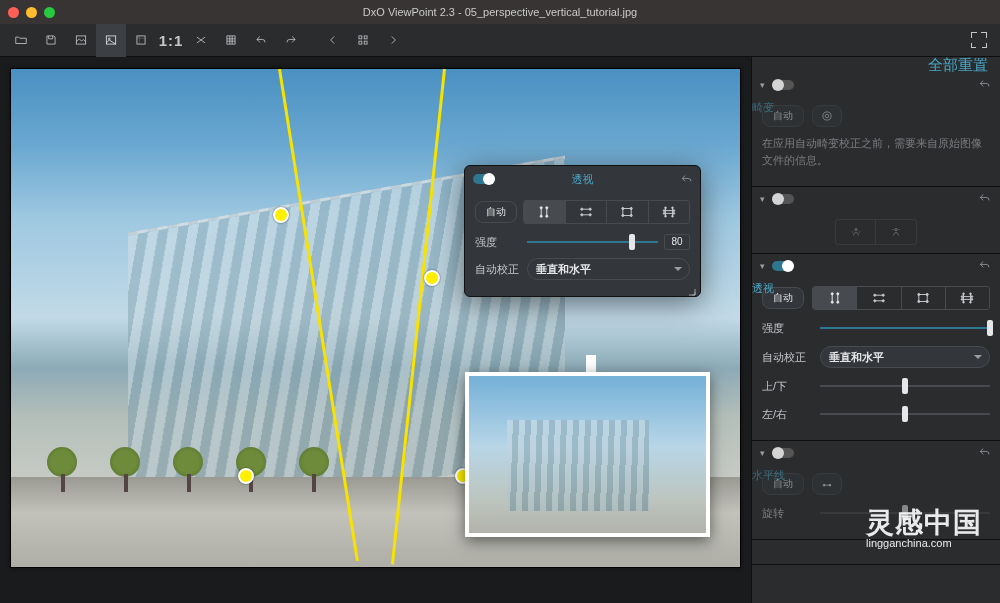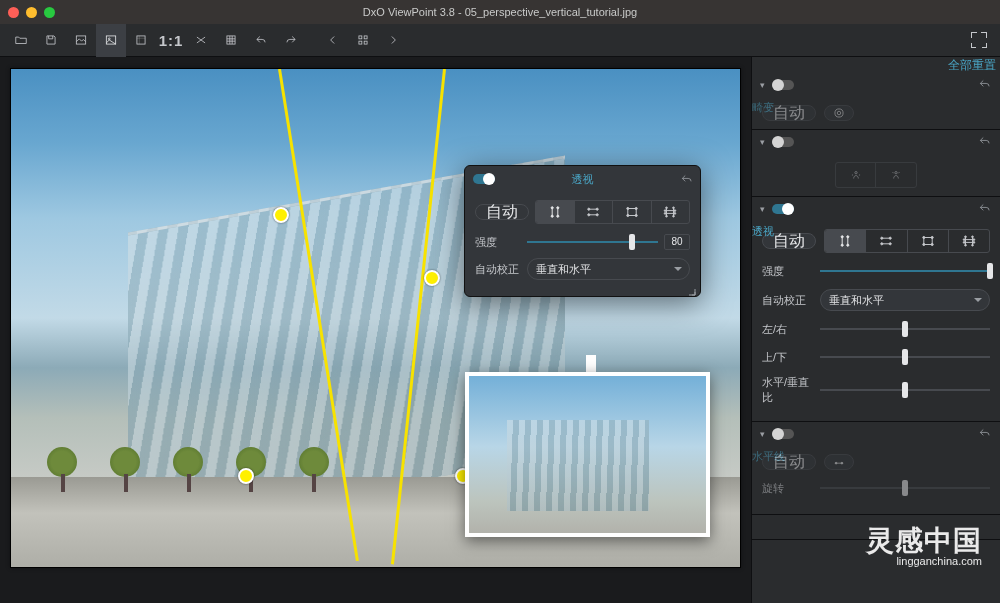--- a/index.html
+++ b/index.html
@@ -81,39 +81,39 @@
       linear-gradient(175deg,rgba(170,200,215,.55),rgba(110,140,150,.5));}
 
   
   .float-panel{position:absolute;left:464px;top:108px;width:237px;background:var(--bg2);border:1px solid #111;border-radius:6px;box-shadow:0 6px 30px rgba(0,0,0,.5);color:var(--text);}
   .float-head{height:26px;display:flex;align-items:center;padding:0 8px;font-size:11px;position:relative;}
   .float-head .toggle{margin-right:8px;}
   .float-head .title{position:absolute;left:0;right:0;text-align:center;pointer-events:none;color:var(--accent);}
   .float-head .reset{position:absolute;right:6px;top:0;height:100%;display:flex;align-items:center;color:var(--muted);}
   .float-body{padding:8px 10px 10px;}
   .auto-row{display:flex;align-items:center;gap:6px;margin-bottom:8px;}
-  .mini-btn{height:16px;padding:0 10px;font-size:16px;line-height:20px;border:1px solid var(--bg4);border-radius:8px;background:var(--bg2);color:var(--text);cursor:pointer;display:flex;align-items:center;justify-content:center;}
+  .mini-btn{height:22px;padding:0 10px;font-size:10px;line-height:20px;border:1px solid var(--bg4);border-radius:8px;background:var(--bg2);color:var(--text);cursor:pointer;display:flex;align-items:center;justify-content:center;}
   .mode-group{display:flex;border:1px solid var(--bg4);border-radius:3px;overflow:hidden;flex:1;}
   .mode-seg{flex:1;height:22px;display:flex;align-items:center;justify-content:center;border-right:1px solid var(--bg4);color:var(--text-dim);cursor:pointer;}
   .mode-seg:last-child{border-right:none;}
   .mode-seg.active{background:var(--bg4);color:var(--text);}
   .slider-row{display:flex;align-items:center;margin-bottom:6px;font-size:11px;}
   .slider-row .label{width:52px;color:var(--text-dim);}
   .slider{flex:1;position:relative;height:20px;}
   .track{position:absolute;top:50%;left:0;right:0;height:2px;background:var(--accent-dim);transform:translateY(-50%);}
   .knob{position:absolute;top:50%;width:6px;height:16px;background:var(--text);border-radius:2px;transform:translate(-50%,-50%);cursor:pointer;}
   .val-box{width:26px;height:16px;border:1px solid var(--bg4);border-radius:2px;font-size:10px;text-align:center;line-height:14px;margin-left:6px;color:var(--text);}
-  .select-box{flex:1;height:22px;border:1px solid var(--bg4);border-radius:11px;padding:0 22px 0 8px;font-size:11px;line-height:20px;position:relative;color:var(--text);background:var(--bg2);cursor:pointer;}
+  .select-box{flex:1;height:22px;border:1px solid var(--bg4);border-radius:11px;padding:0 22px 0 8px;font-size:11px;line-height:20px;position:relative;color:var(--text);background:var(--bg2);cursor:pointer;font-weight:bold;}
   .select-box::after{content:"";position:absolute;right:7px;top:50%;width:0;height:0;border-left:4px solid transparent;border-right:4px solid transparent;border-top:4px solid var(--muted);transform:translateY(-50%);}
   .panel-resize{position:absolute;right:3px;bottom:3px;width:10px;height:10px;color:var(--muted);}
 
   .status{position:absolute;left:0;right:249px;bottom:0;height:22px;background:var(--bg1);border-top:1px solid var(--line);display:flex;align-items:center;justify-content:flex-end;padding:0 16px;color:var(--muted);font-size:11px;}
 
   
-  .reset-all{height:16px;display:flex;align-items:center;justify-content:flex-end;padding:0 4px;font-size:12px;color:var(--accent);cursor:pointer;}
+  .reset-all{height:16px;display:flex;align-items:center;justify-content:flex-end;padding:0 12px;font-size:15px;color:var(--accent);cursor:pointer;}
   .panel{border-bottom:1px solid var(--line);}
   .panel-head{height:24px;background:var(--bg1);display:flex;align-items:center;padding:0 8px;position:relative;font-size:11px;}
   .panel-head .chev{width:12px;color:var(--muted);cursor:pointer;font-size:9px;}
   .panel-head .toggle{margin-right:6px;}
   .panel-head .ptitle{position:absolute;left:0;right:0;text-align:left;pointer-events:none;color:var(--accent);margin-top:44px;}
   .panel-head .preset{position:absolute;right:8px;color:var(--muted);cursor:pointer;}
   .panel-body{padding:8px 10px;font-size:11px;color:var(--text-dim);background:var(--bg1);}
   .panel-body .row{display:flex;align-items:center;margin-bottom:8px;}
   .panel-body .row:last-child{margin-bottom:0;}
   .btn-pair{display:flex;border:1px solid var(--bg4);border-radius:3px;overflow:hidden;}
@@ -126,38 +126,38 @@
   .center-track{background:var(--bg4);height:2px;}
 
   
   .toggle{width:22px;height:10px;border-radius:5px;background:var(--toggle-off);position:relative;cursor:pointer;}
   .toggle::after{content:"";position:absolute;top:-1px;left:0;width:12px;height:12px;border-radius:50%;background:#d4d4d4;}
   .toggle.on{background:var(--accent-dim);}
   .toggle.on::after{left:auto;right:0;background:#fff;}
   .disabled{opacity:.5;}
 
   
-  .watermark{position:absolute;right:18px;bottom:36px;color:rgba(255,255,255,.9);text-align:right;pointer-events:none;}
+  .watermark{position:absolute;right:18px;bottom:54px;color:rgba(255,255,255,.9);text-align:left;pointer-events:none;}
   .watermark .wm-big{font-size:28px;font-weight:700;letter-spacing:1px;line-height:1;}
   .watermark .wm-small{font-size:11px;}
 
   svg.icon{width:14px;height:14px;stroke:currentColor;fill:none;stroke-width:1.4;}
 </style>
 </head>
 <body>
 
 <div class="app">
 
   <div class="titlebar">
     <div class="traffic">
       <span class="t-close"></span>
       <span class="t-min"></span>
       <span class="t-max"></span>
     </div>
-    <div class="titlebar-title">DxO ViewPoint 3.8 - 05_perspective_vertical_tutorial.jpg</div>
+    <div class="titlebar-title">DxO ViewPoint 2.3 - 05_perspective_vertical_tutorial.jpg</div>
   </div>
 
   <div class="toolbar">
     <div class="tool-btn">
       <svg viewBox="0 0 24 24" class="icon">
           <path d="M3 7h5l2 2h11v9H3z"></path>
         </svg>
     </div>
     <div class="tool-btn">
       <svg viewBox="0 0 24 24" class="icon">
@@ -370,20 +370,21 @@
           <div class="row">
             <div class="mini-btn">自动</div>
             <div style="width:8px"></div>
             <div class="mini-btn" style="width:30px;padding:0">
               <svg class="icon" viewBox="0 0 24 24">
                   <circle cx="12" cy="12" r="7"></circle>
                   <circle cx="12" cy="12" r="3"></circle>
                 </svg>
             </div>
           </div>
+          <div class="infotext">在应用自动畸变校正之前，需要来自原始图像文件的信息。</div>
         </div>
       </div>
 
       <div class="panel">
         <div class="panel-head">
           <span class="chev">▾</span>
           <div class="toggle"></div>
           <div class="preset"><svg class="icon" viewBox="0 0 24 24">
                 <path d="M9 6L4 11l5 5"></path>
                 <path d="M4 11h10a5 5 0 015 5"></path>
@@ -476,35 +477,28 @@
             <div class="slider">
               <div class="track"></div>
                 <div class="knob" style="left:100%"></div>
             </div>
           </div>
           <div class="mini-slider-row">
             <div class="label">自动校正</div>
             <div class="select-box">垂直和水平</div>
           </div>
           <div class="mini-slider-row">
-            <div class="label">左/右</div>
-            <div class="slider">
-              <div class="track center-track"></div>
-                <div class="knob" style="left:50%"></div>
-            </div>
-          </div>
-          <div class="mini-slider-row">
             <div class="label">上/下</div>
             <div class="slider">
               <div class="track center-track"></div>
                 <div class="knob" style="left:50%"></div>
             </div>
           </div>
           <div class="mini-slider-row">
-            <div class="label">水平/垂直比</div>
+            <div class="label">左/右</div>
             <div class="slider">
               <div class="track center-track"></div>
                 <div class="knob" style="left:50%"></div>
             </div>
           </div>
         </div>
       </div>
 
       <div class="panel">
         <div class="panel-head">

